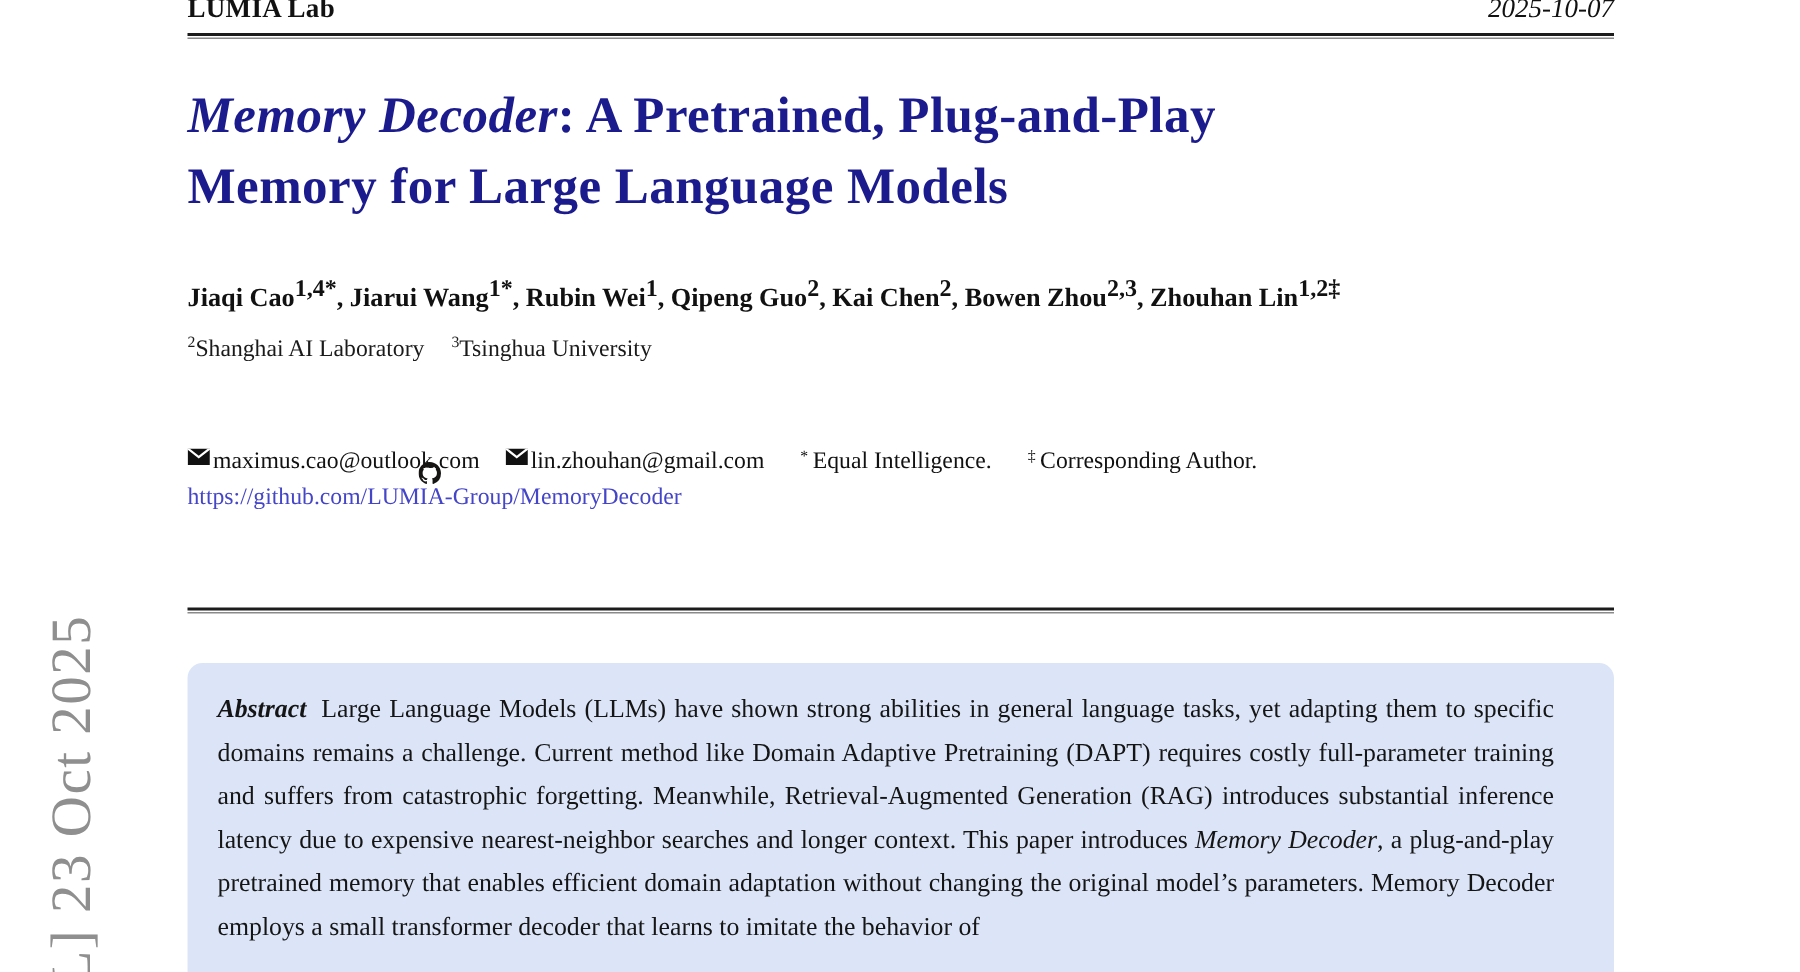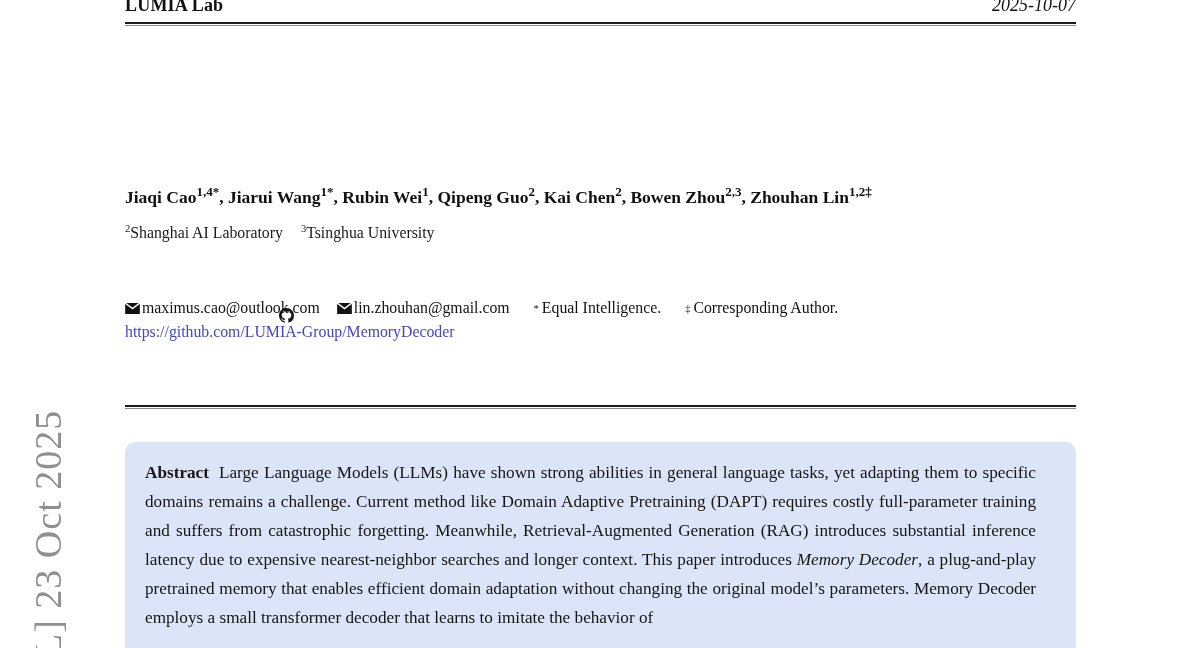--- a/index.html
+++ b/index.html
@@ -15,49 +15,49 @@
   .double-rule{position:absolute;left:125px;width:951px;height:1px;border-top:2px solid #1c1c1c;border-bottom:1px solid #8a8a8a;background:transparent;}
   .rule-top{top:22px;}
   .rule-mid{top:405px;}
 
   
   .title{position:absolute;top:54px;left:125px;width:960px;color:#1b1b8e;font-weight:700;font-size:34px;line-height:47px;letter-spacing:.3px;}
   .title .it{font-style:italic;}
 
   
   .authors{position:absolute;top:184px;left:125px;width:951px;font-size:17.5px;font-weight:700;}
-  .authors sup{font-size:13px;font-weight:700;}
+  .authors sup{font-size:16px;font-weight:700;}
 
   
   .affils{position:absolute;top:219px;left:125px;width:951px;font-size:15.8px;line-height:20.5px;color:#1a1a1a;}
   .affils sup{font-size:10.5px;}
   .affil-gap{display:inline-block;width:18px;}
 
   
   .contact{position:absolute;top:299px;left:125px;width:951px;font-size:15.8px;display:flex;align-items:center;}
-  .contact .pair{display:flex;align-items:center;}
+  .contact .pair{display:flex;}
   .contact .gap-sm{width:17px;}
   .contact .gap-md{width:24px;}
   .contact sup{font-size:10.5px;margin-right:3px;}
   .env-icon{width:15px;height:11px;margin-right:2px;flex:0 0 auto;}
 
   
   .link-row{position:absolute;left:125px;display:flex;align-items:center;font-size:15.8px;}
   .link-row.gh{top:308px;flex-direction:column;}
   .link-row.hf{top:340px;}
   .link-row a{color:#4545c8;text-decoration:none;}
   .link-ico{width:15px;height:15px;margin-right:6px;flex:0 0 auto;}
 
   
   .abstract-box{
     position:absolute;top:442px;left:125px;width:951px;height:240px;box-sizing:border-box;
     background:#dbe5f7;border-radius:10px;padding:17px 40px 20px 20px;
   }
   .abstract-text{font-size:17.2px;line-height:28.9px;text-align:justify;color:#151515;}
-  .abstract-text .label{font-weight:700;margin-right:10px;}
+  .abstract-text .label{font-weight:700;margin-right:10px;font-style:italic;}
   .abstract-text .it{font-style:italic;}
 
   
   .watermark{
     position:absolute;left:26px;top:657px;transform:rotate(-90deg);transform-origin:0 0;
     white-space:nowrap;font-size:38px;color:#8f8f8f;letter-spacing:1px;
   }
 </style>
 </head>
 <body>
@@ -65,20 +65,24 @@
 <div class="page">
 
   <div class="watermark">L] 23 Oct 2025</div>
 
   <div class="header-row">
     <span class="header-left">LUMIA Lab</span>
     <span class="header-date">2025-10-07</span>
   </div>
   <div class="double-rule rule-top"></div>
 
+  <div class="title">
+    <div><span class="it">Memory Decoder</span><span>: A Pretrained, Plug-and-Play</span></div>
+    <div>Memory for Large Language Models</div>
+  </div>
 
   <div class="authors">
     <span><span>Jiaqi Cao</span><sup>1,4*</sup><span>, </span></span><span><span>Jiarui Wang</span><sup>1*</sup><span>, </span></span><span><span>Rubin Wei</span><sup>1</sup><span>, </span></span><span><span>Qipeng Guo</span><sup>2</sup><span>, </span></span><span><span>Kai Chen</span><sup>2</sup><span>, </span></span><span><span>Bowen Zhou</span><sup>2,3</sup><span>, </span></span><span><span>Zhouhan Lin</span><sup>1,2‡</sup><span></span></span>
   </div>
 
   <div class="affils">
     <div><sup>2</sup><span>Shanghai AI Laboratory</span><span class="affil-gap"></span><sup>3</sup><span>Tsinghua University</span></div>
   </div>
 
   <div class="contact">

